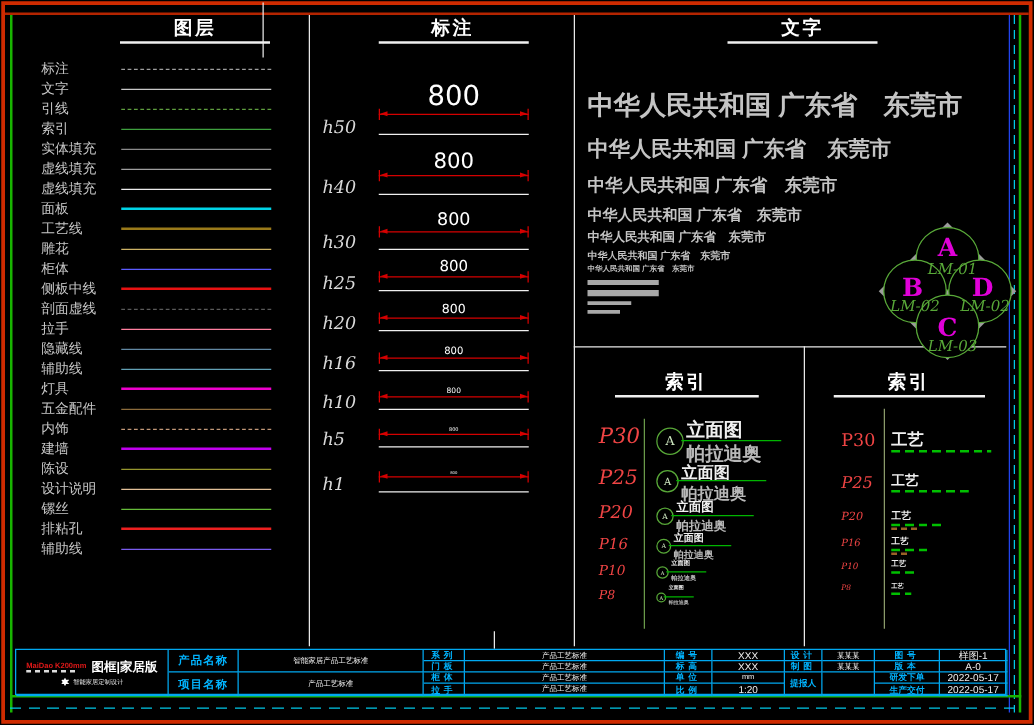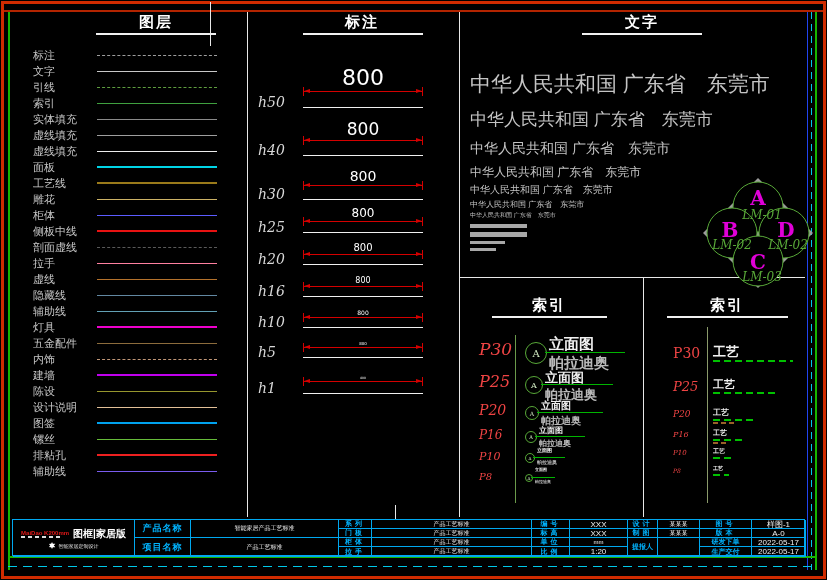--- a/index.html
+++ b/index.html
@@ -34,21 +34,21 @@
   .dlabel{position:absolute;left:8px;bottom:-2px;font-family:"DejaVu Serif",serif;
           font-style:italic;font-size:14px;color:#d8d8d8;}
   .dbase{position:absolute;left:53px;width:120px;height:1px;background:#f0f0f0;bottom:0;}
   .dline{position:absolute;left:53px;width:120px;height:1px;background:#d40000;}
   .dtick{position:absolute;width:1px;height:9px;background:#d40000;top:-4px;}
   .darrow{position:absolute;top:-2px;width:0;height:0;border-top:2px solid transparent;
           border-bottom:2px solid transparent;}
   .dval{position:absolute;left:53px;width:120px;text-align:center;color:#fff;
         font-family:"DejaVu Sans",sans-serif;}
   
-  .tline{color:#c4c4c4;white-space:nowrap;font-weight:normal;}
+  .tline{color:#c4c4c4;white-space:nowrap;font-weight:bold;}
   .tbar{background:#a8a8a8;}
   .ixlabel{position:absolute;font-family:"DejaVu Serif",serif;font-style:italic;color:#ef4444;}
   .ixcirc{position:absolute;border:1px solid #58a838;border-radius:50%;color:#cfe8c0;
           display:flex;align-items:center;justify-content:center;font-family:"DejaVu Serif",serif;}
   .ixline{position:absolute;height:1px;background:#00b400;}
   .ixdash{position:absolute;height:2px;
           background:repeating-linear-gradient(90deg,#00c000 0 7px,transparent 7px 11px);}
   .ixdash2{position:absolute;height:2px;
           background:repeating-linear-gradient(90deg,#9a6028 0 5px,transparent 5px 8px);}
   .ixt1{position:absolute;color:#f0f0f0;font-weight:bold;white-space:nowrap;}
@@ -157,24 +157,20 @@
       </div>
       <div class="lrow">
         <div class="lname">剖面虚线</div>
         <div class="lline" style="border-top: 1px dashed rgb(90, 90, 90);"></div>
       </div>
       <div class="lrow">
         <div class="lname">拉手</div>
         <div class="lline" style="border-top: 1px solid rgb(255, 128, 160);"></div>
       </div>
       <div class="lrow">
-        <div class="lname">虚线</div>
-        <div class="lline" style="border-top: 1px solid rgb(180, 114, 44);"></div>
-      </div>
-      <div class="lrow">
         <div class="lname">隐藏线</div>
         <div class="lline" style="border-top: 1px solid rgb(98, 136, 162);"></div>
       </div>
       <div class="lrow">
         <div class="lname">辅助线</div>
         <div class="lline" style="border-top: 1px solid rgb(98, 160, 180);"></div>
       </div>
       <div class="lrow">
         <div class="lname">灯具</div>
         <div class="lline" style="border-top: 2px solid rgb(238, 0, 204);"></div>
@@ -191,24 +187,20 @@
         <div class="lname">建墙</div>
         <div class="lline" style="border-top: 2px solid rgb(192, 0, 238);"></div>
       </div>
       <div class="lrow">
         <div class="lname">陈设</div>
         <div class="lline" style="border-top: 1px solid rgb(150, 150, 46);"></div>
       </div>
       <div class="lrow">
         <div class="lname">设计说明</div>
         <div class="lline" style="border-top: 1px solid rgb(226, 192, 152);"></div>
-      </div>
-      <div class="lrow">
-        <div class="lname">图签</div>
-        <div class="lline" style="border-top: 2px solid rgb(0, 162, 238);"></div>
       </div>
       <div class="lrow">
         <div class="lname">镙丝</div>
         <div class="lline" style="border-top: 1px solid rgb(102, 187, 58);"></div>
       </div>
       <div class="lrow">
         <div class="lname">排粘孔</div>
         <div class="lline" style="border-top: 2px solid rgb(238, 32, 32);"></div>
       </div>
       <div class="lrow">

